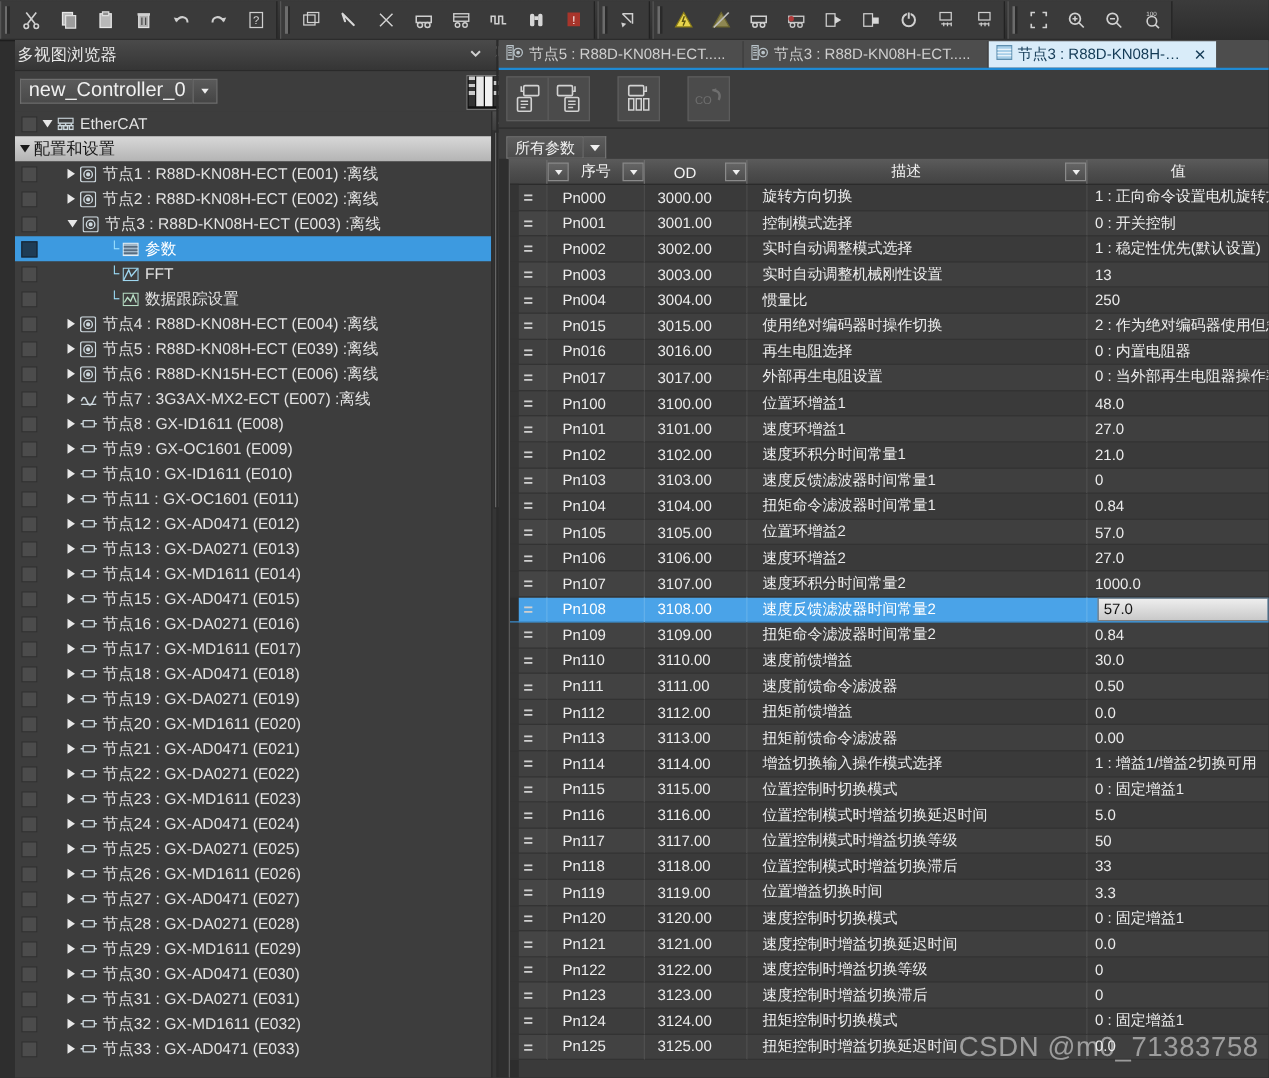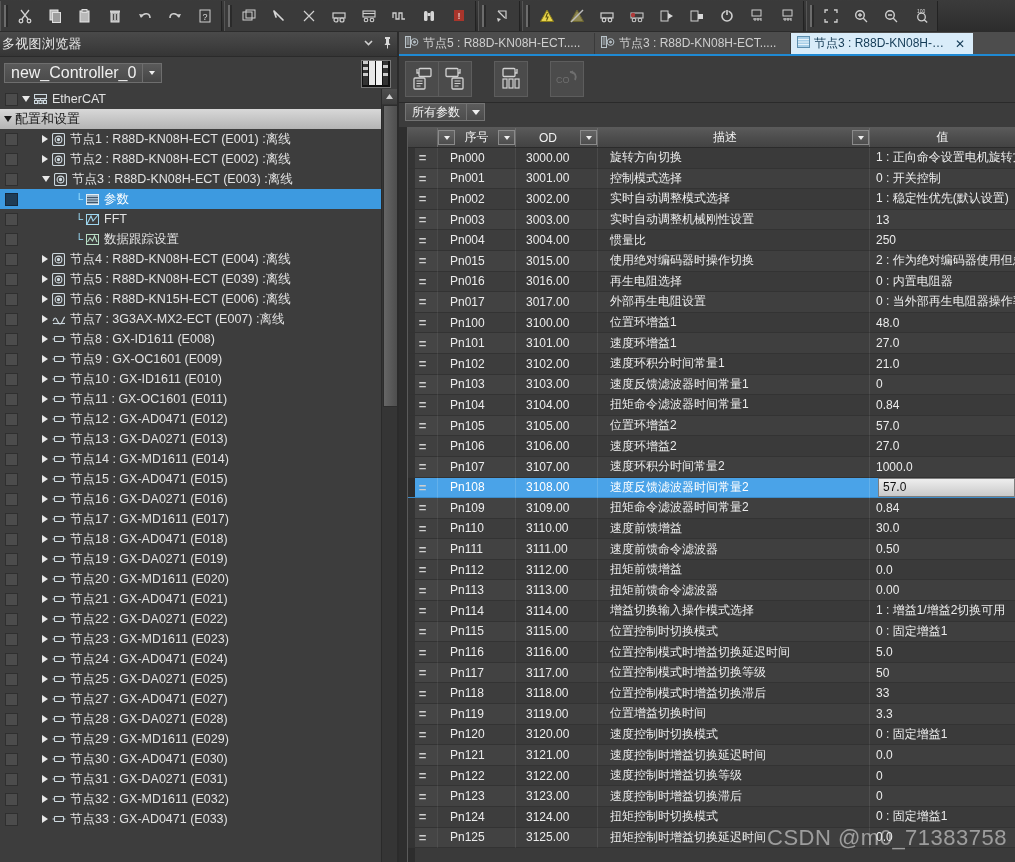--- a/index.html
+++ b/index.html
@@ -53,21 +53,21 @@
   .tb-btn svg { display: block; }
   .tb-grip {
     width: 4px; height: 22px;
     background: linear-gradient(to right, #6c6c6c 0 2px, #2a2a2a 2px 4px);
     margin: 0 2px;
   }
 
   
   .leftpanel {
     position: absolute;
-    left: 0; top: 32px;
+    left: 12px; top: 32px;
     width: 397px; height: 830px;
     background: #3d3d3d;
     box-sizing: border-box;
   }
   .lp-title {
     position: relative;
     height: 24px;
     background: linear-gradient(to bottom, #4a4a4a 0%, #3f3f3f 55%, #353535 100%);
     border-bottom: 1px solid #2a2a2a;
     display: flex;
@@ -266,21 +266,21 @@
     display: flex; align-items: center; justify-content: center;
     border-right: 1px solid #5d5d5d;
   }
   .etb-btn:last-child { border-right: none; }
   .etb-btn.disabled { opacity: 0.45; }
 
   .filterbar {
     height: 24px;
     background: #3c3c3c;
     display: flex;
-    align-items: flex-start;
+    align-items: flex-end;
     padding-left: 6px;
   }
   .filter-combo {
     display: flex; align-items: stretch; height: 18px;
   }
   .filter-val {
     background: linear-gradient(to bottom,#5c5c5c,#4d4d4d);
     border: 1px solid #737373;
     padding: 0 6px;
     font-size: 12px;
@@ -1086,20 +1086,34 @@
             <span class="twist right"></span>
             <span class="ticon">
               <svg width="14" height="9" viewBox="0 0 14 9">
                 <g stroke="#cdd8de" stroke-width="1.1" fill="none">
                   <rect x="2.5" y="1.5" width="9" height="5" rx="0.5"></rect>
                   <path d="M0.5 4h2M11.5 4h2"></path>
                 </g>
               </svg>
             </span>
             <span class="tlabel">节点25 : GX-DA0271 (E025)</span>
+          </div>
+          <div class="trow">
+            <span class="gutter"></span>
+            <span style="display: inline-block; flex: 0 0 auto; width: 42px;"></span>
+            <span class="twist right"></span>
+            <span class="ticon">
+              <svg width="14" height="9" viewBox="0 0 14 9">
+                <g stroke="#cdd8de" stroke-width="1.1" fill="none">
+                  <rect x="2.5" y="1.5" width="9" height="5" rx="0.5"></rect>
+                  <path d="M0.5 4h2M11.5 4h2"></path>
+                </g>
+              </svg>
+            </span>
+            <span class="tlabel">节点26 : GX-MD1611 (E026)</span>
           </div>
           <div class="trow">
             <span class="gutter"></span>
             <span style="display: inline-block; flex: 0 0 auto; width: 42px;"></span>
             <span class="twist right"></span>
             <span class="ticon">
               <svg width="14" height="9" viewBox="0 0 14 9">
                 <g stroke="#cdd8de" stroke-width="1.1" fill="none">
                   <rect x="2.5" y="1.5" width="9" height="5" rx="0.5"></rect>
                   <path d="M0.5 4h2M11.5 4h2"></path>

